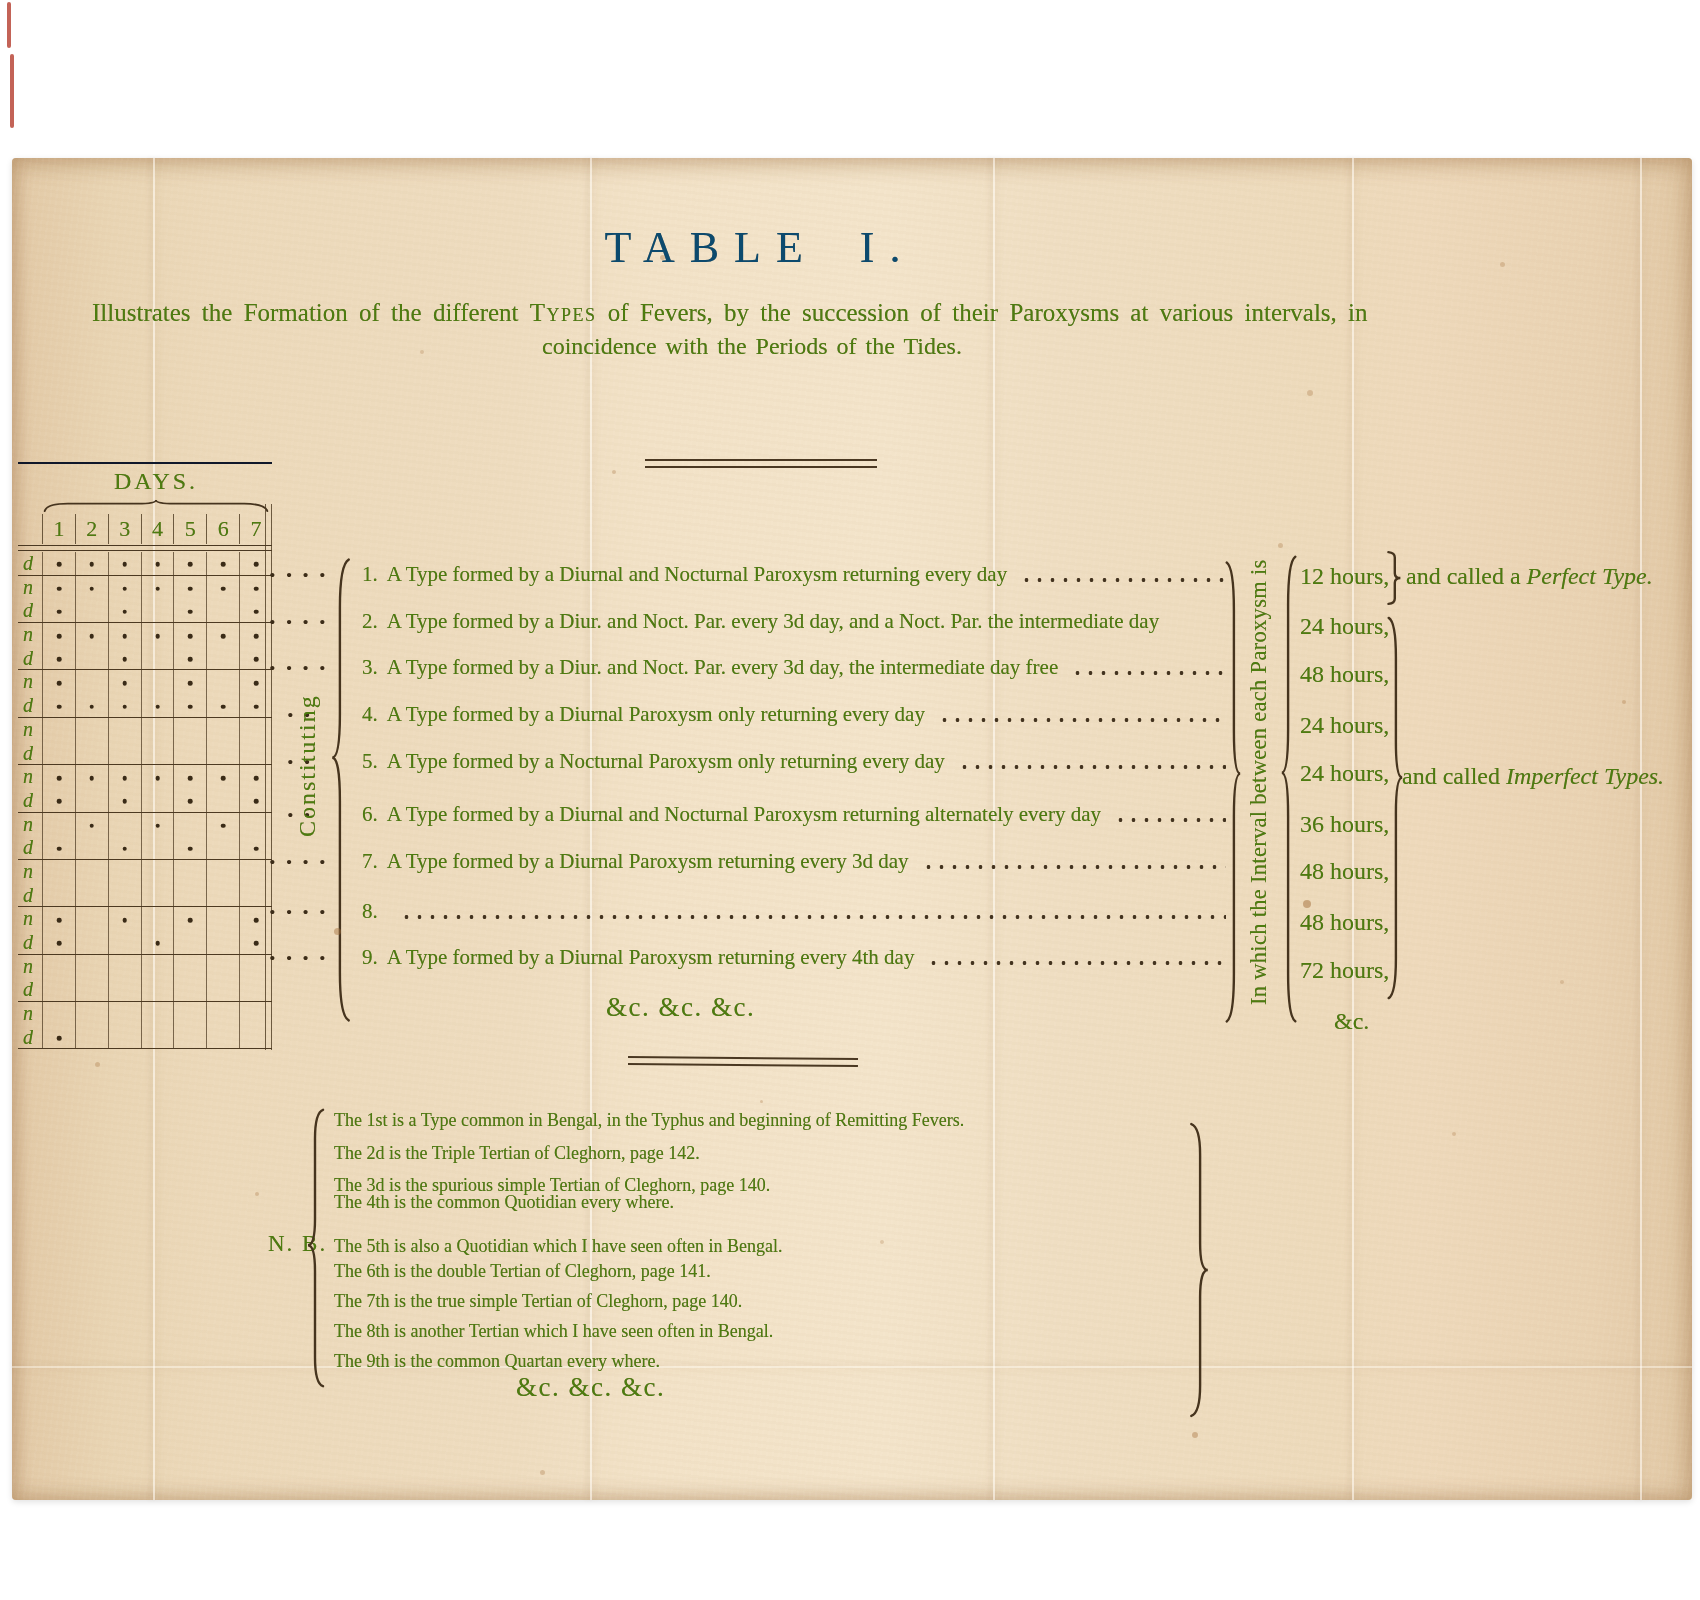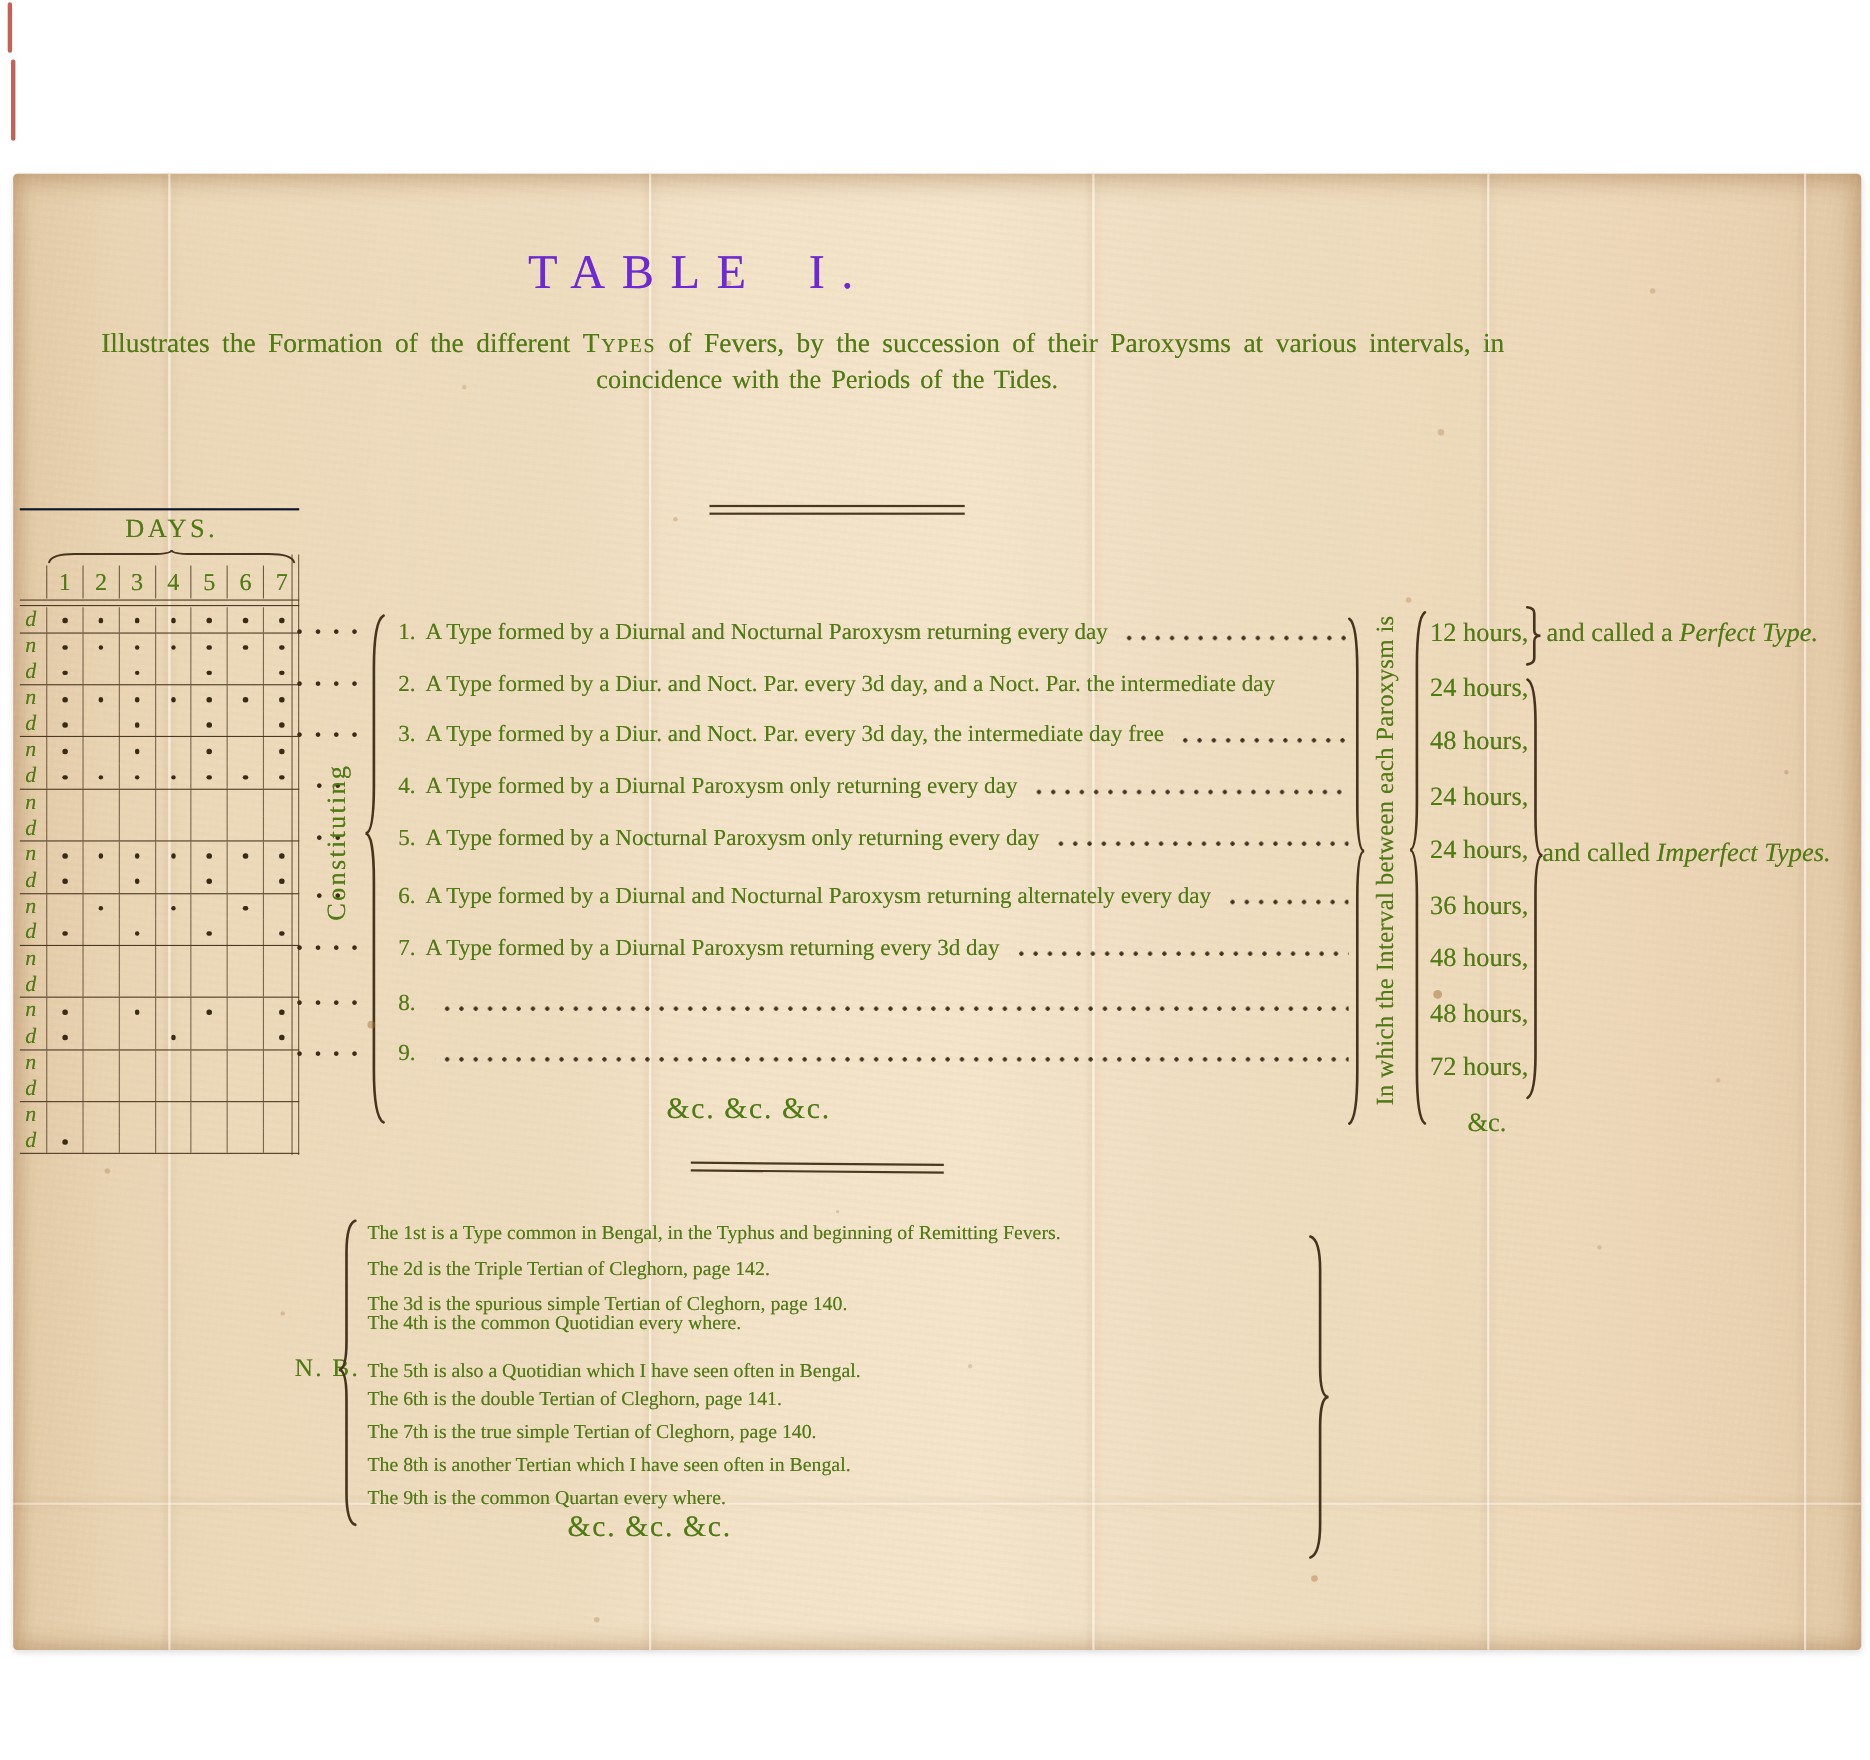--- a/index.html
+++ b/index.html
@@ -21,22 +21,22 @@
     box-shadow:-3px 0 5px rgba(130,95,55,.14),3px 0 6px rgba(130,95,55,.10);pointer-events:none;}
   .crease-h{position:absolute;left:0;right:0;height:2px;background:rgba(255,252,245,.40);
     box-shadow:0 -3px 5px rgba(130,95,55,.10),0 3px 6px rgba(130,95,55,.08);pointer-events:none;}
   .red-mark{position:absolute;background:#b9483a;opacity:.85;border-radius:2px;}
 
   
   .abs{position:absolute;white-space:nowrap;}
   .ink{color:#4d7c0f;text-shadow:0 0 .5px rgba(60,44,24,.45);}
   .it{font-style:italic;}
 
-  .title{left:480px;top:222px;width:560px;text-align:left;font-size:44px;
-         letter-spacing:15px;word-spacing:16px;color:#6d28d9;}
+  .title{left:480px;top:222px;width:560px;text-align:center;font-size:44px;
+         letter-spacing:15px;word-spacing:16px;color:#0c4a6e;}
   .sub1{left:92px;top:299px;width:1330px;font-size:25px;word-spacing:5px;}
   .smallcaps{font-variant:small-caps;letter-spacing:1.5px;}
   .sub2{left:92px;top:333px;width:1320px;text-align:center;font-size:24px;word-spacing:3px;}
 
   .rule-double{position:absolute;height:5px;border-top:2px solid #4a3822;border-bottom:2px solid #4a3822;}
 
   
   #days{position:absolute;left:18px;top:462px;width:254px;height:586px;border-top:2px solid #0f172a;}
   .dt-head{position:absolute;top:4px;left:24px;right:2px;text-align:center;font-size:24px;letter-spacing:3px;}
   .dt-overbrace{position:absolute;left:22px;top:36px;width:232px;height:13px;overflow:visible;}
@@ -517,20 +517,21 @@
         <span class="tnum">7.</span>
         <span>A Type formed by a Diurnal Paroxysm returning every 3d day</span>
         <span class="leader"></span>
       </div>
       <div class="titem" style="top: 899px;">
         <span class="tnum">8.</span>
         <span class="leader"></span>
       </div>
       <div class="titem" style="top: 945px;">
         <span class="tnum">9.</span>
+        <span>A Type formed by a Diurnal Paroxysm returning every 4th day</span>
         <span class="leader"></span>
       </div>
     </div>
   <div class="abs ink etc" style="left:606px;top:992px;">&amp;c. &amp;c. &amp;c.</div>
 
   <div id="hours-col">
       <div class="hours-entry ink" style="top: 563px;">12 hours,</div>
       <div class="hours-entry ink" style="top: 613px;">24 hours,</div>
       <div class="hours-entry ink" style="top: 661px;">48 hours,</div>
       <div class="hours-entry ink" style="top: 712px;">24 hours,</div>

